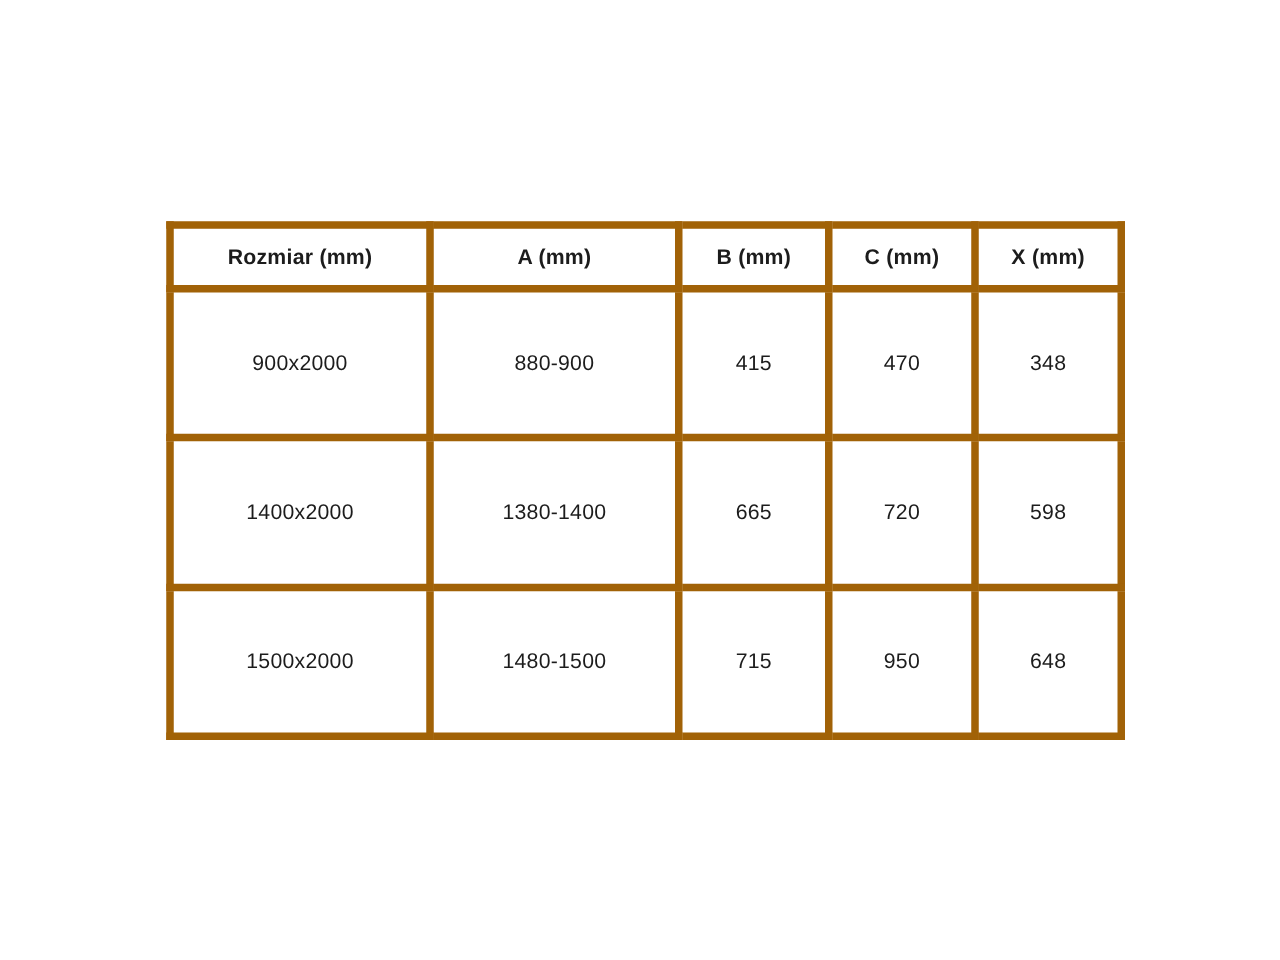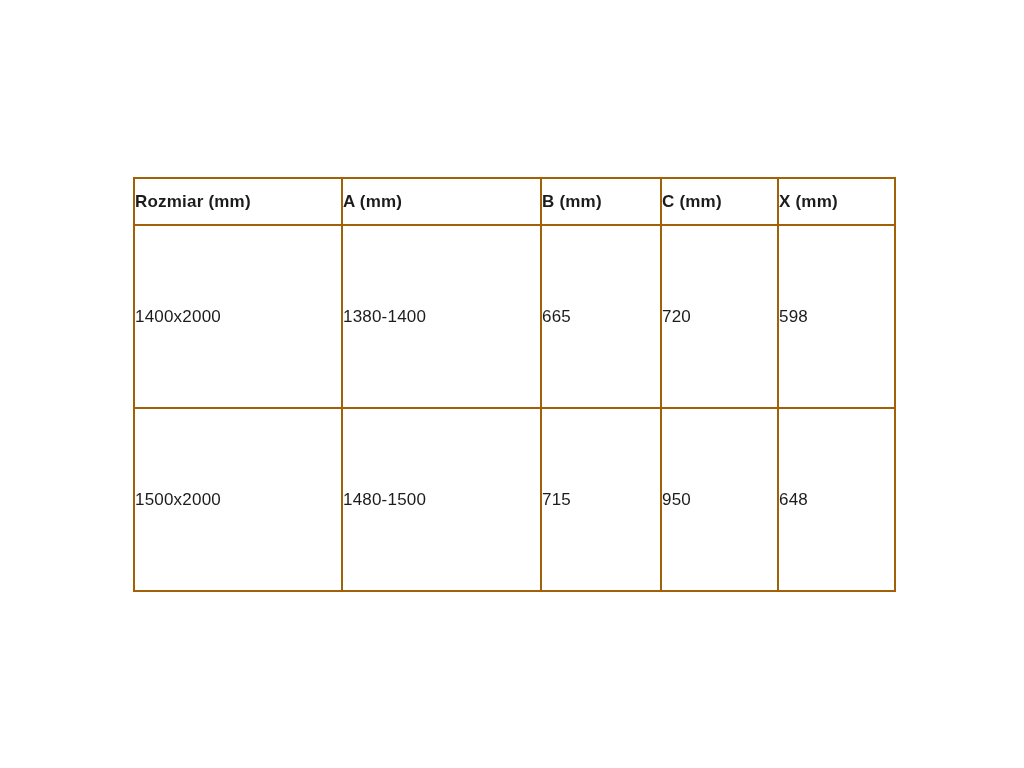--- a/index.html
+++ b/index.html
@@ -22,22 +22,22 @@
     left: 133px;
     top: 177px;
     width: 761px;
     height: 415px;
     border-collapse: collapse;
     table-layout: fixed;
     background: #ffffff;
   }
   table.size-table th,
   table.size-table td {
-    border: 2px solid #a16207;
-    text-align: left;
+    border: 6px solid #a16207;
+    text-align: center;
     vertical-align: middle;
     color: #1c1c1c;
     font-size: 17px;
     padding: 0;
     height: 46px;
     letter-spacing: 0.2px;
   }
   table.size-table th {
     font-weight: bold;
     height: 45px;
@@ -67,20 +67,27 @@
       <tr>
         <th>Rozmiar (mm)</th>
         <th>A (mm)</th>
         <th>B (mm)</th>
         <th>C (mm)</th>
         <th>X (mm)</th>
       </tr>
     </thead>
     <tbody id="table-body">
         <tr>
+          <td>900x2000</td>
+          <td>880-900</td>
+          <td>415</td>
+          <td>470</td>
+          <td>348</td>
+        </tr>
+        <tr>
           <td>1400x2000</td>
           <td>1380-1400</td>
           <td>665</td>
           <td>720</td>
           <td>598</td>
         </tr>
         <tr>
           <td>1500x2000</td>
           <td>1480-1500</td>
           <td>715</td>

